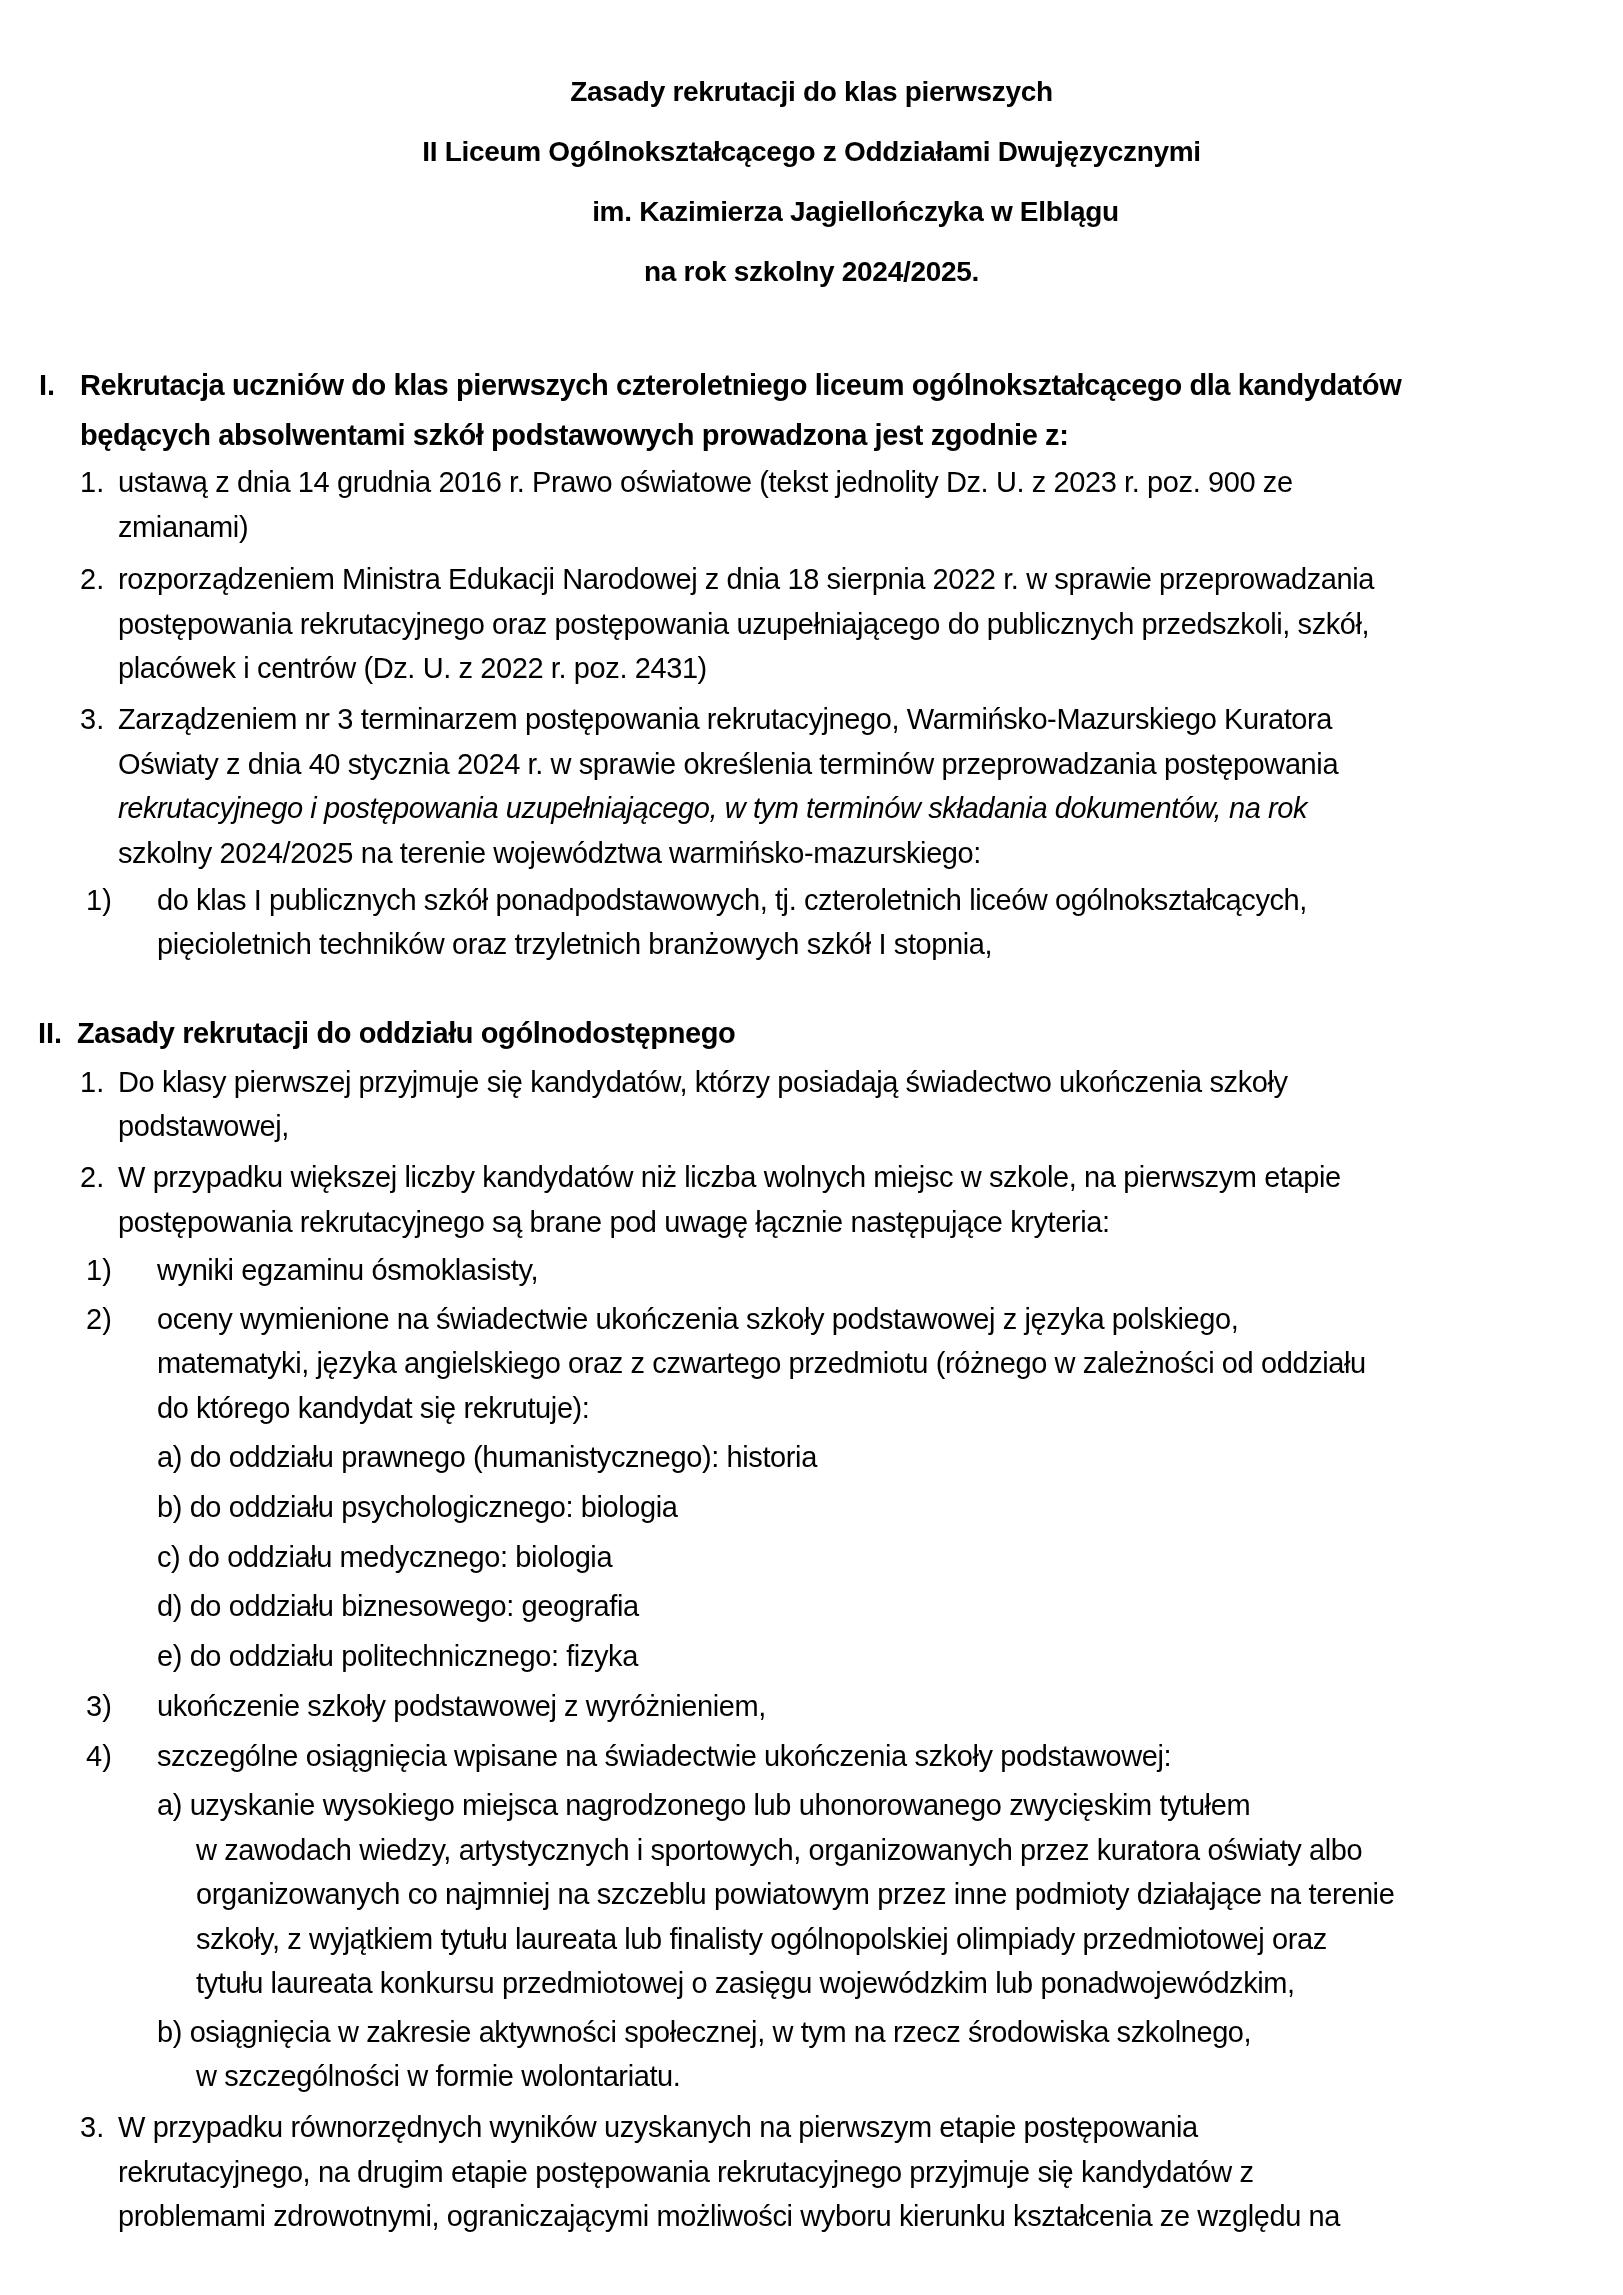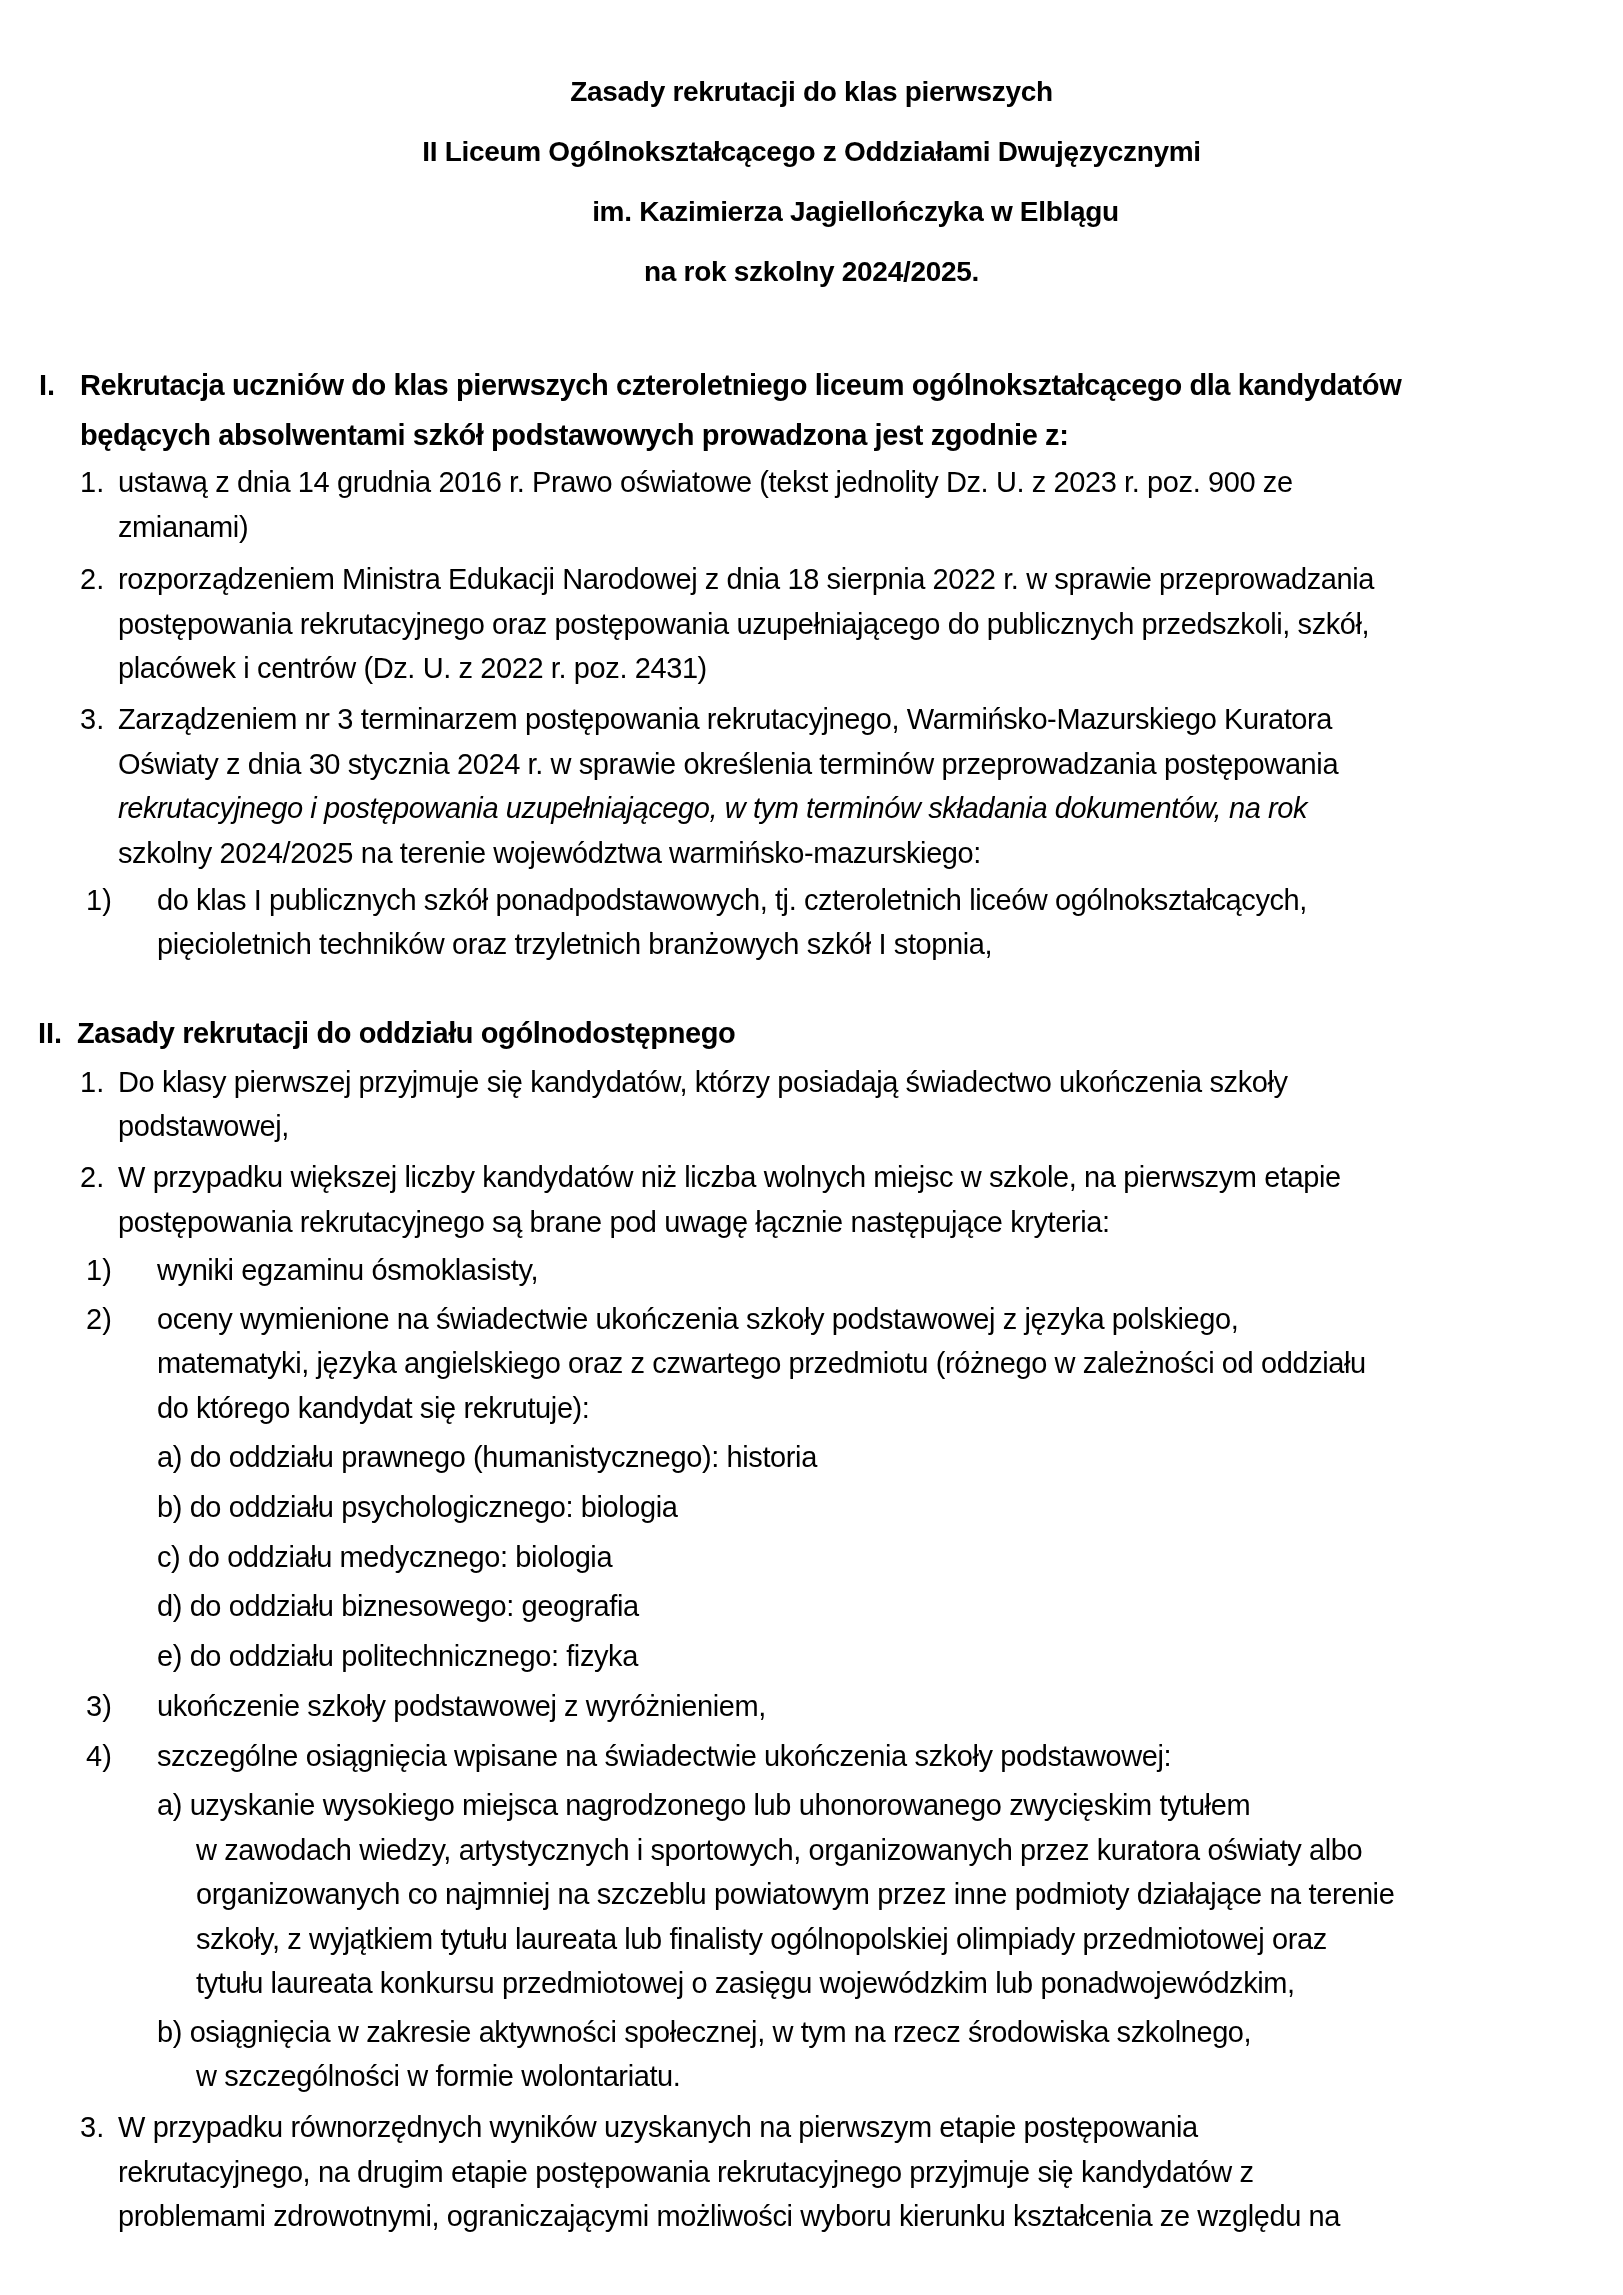--- a/index.html
+++ b/index.html
@@ -46,21 +46,21 @@
     <div>
       <div class="num" style="left:80px; top:560px;">2.</div>
       <div class="line" style="left:118px; top:560px;">rozporządzeniem Ministra Edukacji Narodowej z dnia 18 sierpnia 2022 r. w sprawie przeprowadzania</div>
       <div class="line" style="left:118px; top:605px;">postępowania rekrutacyjnego oraz postępowania uzupełniającego do publicznych przedszkoli, szkół,</div>
       <div class="line" style="left:118px; top:649px;">placówek i centrów (Dz. U. z 2022 r. poz. 2431)</div>
     </div>
 
     <div>
       <div class="num" style="left:80px; top:700px;">3.</div>
       <div class="line" style="left:118px; top:700px;">Zarządzeniem nr 3 terminarzem postępowania rekrutacyjnego, Warmińsko-Mazurskiego Kuratora</div>
-      <div class="line" style="left:118px; top:745px;">Oświaty z dnia 30 stycznia 2024 r. w sprawie określenia terminów przeprowadzania postępowania</div>
+      <div class="line" style="left:118px; top:745px;">Oświaty z dnia 40 stycznia 2024 r. w sprawie określenia terminów przeprowadzania postępowania</div>
       <div class="line" style="left:118px; top:789px;font-style:italic;">rekrutacyjnego i postępowania uzupełniającego, w tym terminów składania dokumentów, na rok</div>
       <div class="line" style="left:118px; top:834px;">szkolny 2024/2025 na terenie województwa warmińsko-mazurskiego:</div>
     </div>
 
     <div>
       <div class="num" style="left:86px; top:881px;">1)</div>
       <div class="line" style="left:157px; top:881px;">do klas I publicznych szkół ponadpodstawowych, tj. czteroletnich liceów ogólnokształcących,</div>
       <div class="line" style="left:157px; top:925px;">pięcioletnich techników oraz trzyletnich branżowych szkół I stopnia,</div>
     </div>
   </div>

